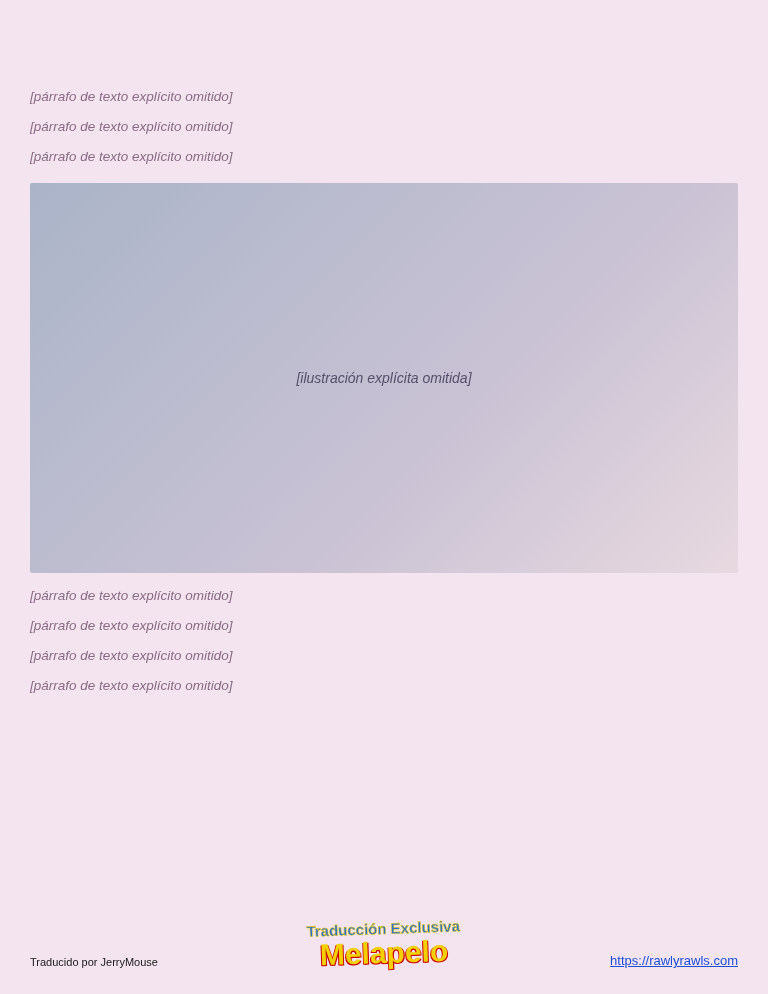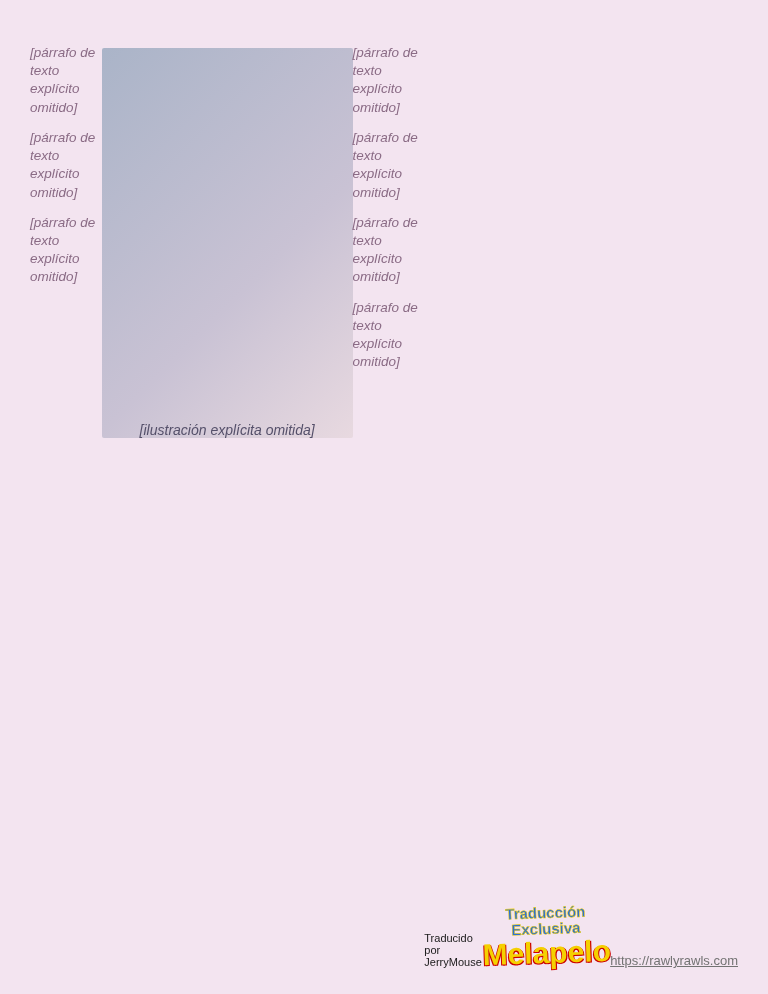--- a/index.html
+++ b/index.html
@@ -4,46 +4,46 @@
 <style>
   html,body{margin:0;padding:0;}
   body{
     width:768px;height:994px;
     background:#f3e4f0;
     font-family:"Liberation Sans", sans-serif;
     color:#1a1a1a;
     position:relative;
     overflow:hidden;
   }
-  .page{padding:44px 30px 20px 30px;box-sizing:border-box;height:100%;display:flex;flex-direction:row;}
+  .page{padding:88px 30px 20px 30px;box-sizing:border-box;height:100%;display:flex;flex-direction:column;}
   p.para{font-size:13.5px;line-height:1.35;margin:0 0 12px 0;}
   .placeholder-note{color:#8a6b85;font-style:italic;}
   .image-area{
     width:100%;height:390px;
     background:linear-gradient(135deg,#aab4c8 0%,#c9c2d4 60%,#e8d9e0 100%);
     border-radius:2px;
-    display:flex;align-items:flex-end;justify-content:center;
+    display:flex;align-items:center;justify-content:center;
     margin:4px 0 14px 0;
     color:#55506a;font-size:14px;font-style:italic;
   }
   .footer{
     margin-top:auto;
     display:flex;align-items:flex-end;justify-content:space-between;
     padding-bottom:6px;
   }
   .credit{font-size:11px;}
   .logo{
     text-align:center;
     font-weight:bold;
     line-height:1.05;
     transform:rotate(-2deg);
   }
   .logo .line1{font-size:15px;color:#2b6fd4;-webkit-text-stroke:0.5px #f5d000;}
   .logo .line2{font-size:30px;color:#f5d000;text-shadow:1px 1px 0 #c00, -1px 1px 0 #c00;}
-  .site-link{font-size:13px;color:#737373;text-decoration:underline;}
+  .site-link{font-size:13px;color:#1d4ed8;text-decoration:underline;}
 </style>
 </head>
 <body>
 
 <div class="page">
 
   <div>
     <p class="para placeholder-note">[párrafo de texto explícito omitido]</p>
     <p class="para placeholder-note">[párrafo de texto explícito omitido]</p>
     <p class="para placeholder-note">[párrafo de texto explícito omitido]</p>

